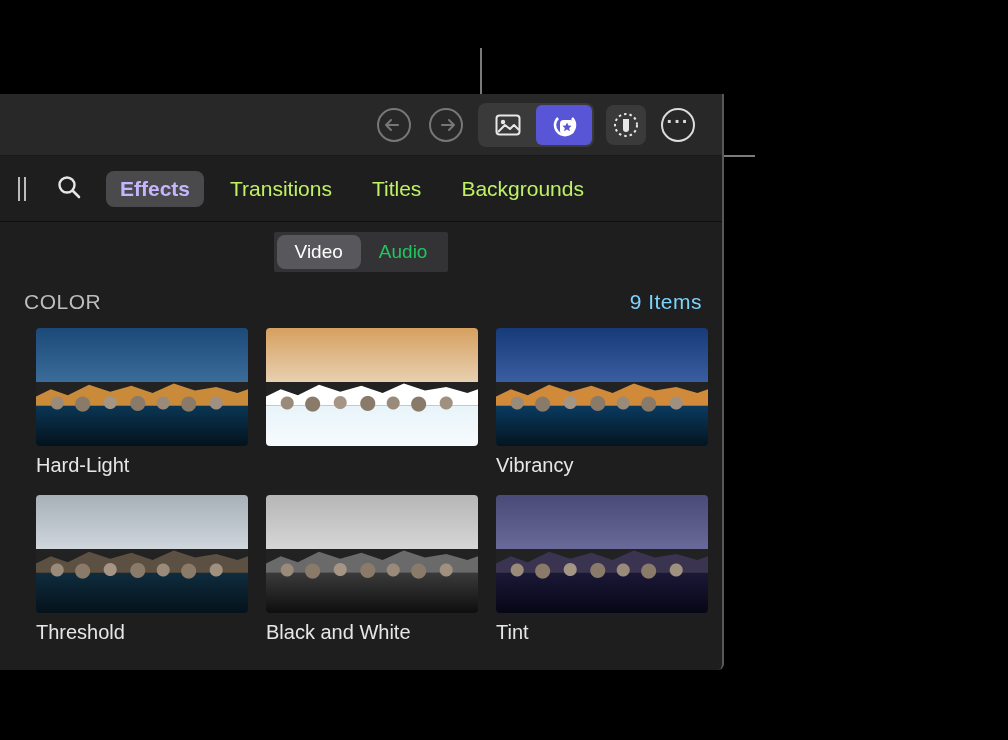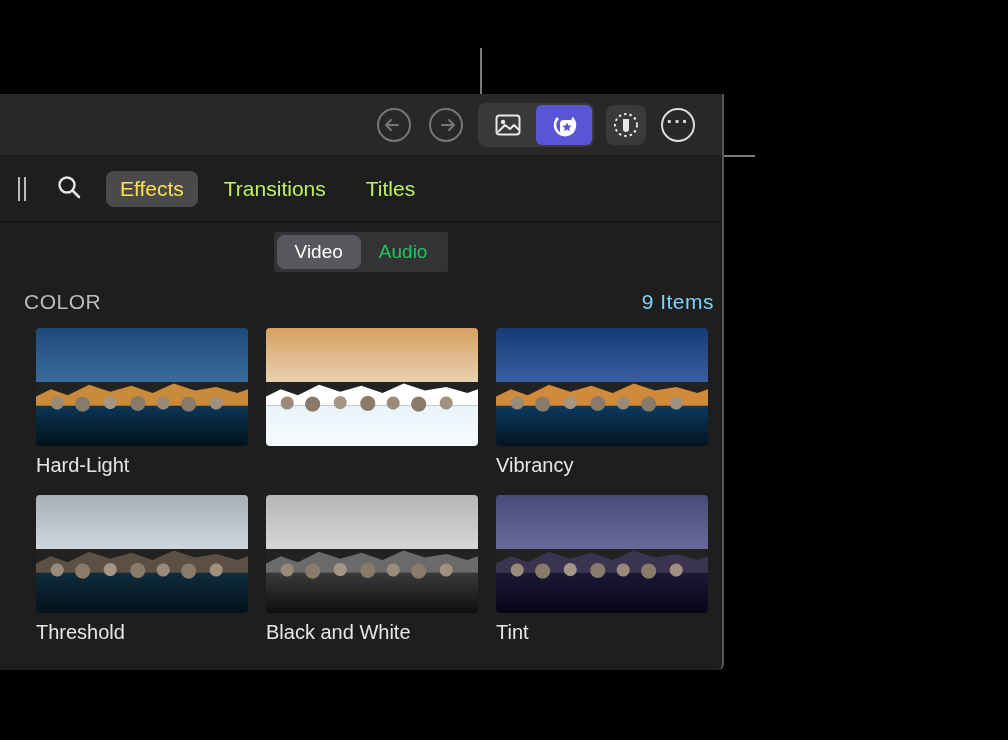--- a/index.html
+++ b/index.html
@@ -70,38 +70,38 @@
   }
   .handle div { width:2px; background:#bbb; height:100%; }
   .search-icon { color:#e6e6e6; }
   .tab {
     font-size: 21px;
     color: #bef264;
     padding: 6px 14px;
     border-radius: 8px;
     white-space: nowrap;
   }
-  .tab.active { background:#4a4a4c; color:#fde047; }
+  .tab.active { background:#4a4a4c; color:#c4b5fd;font-weight:bold; }
 
   
   .subseg-row {
     display:flex; justify-content:center; padding: 10px 0 8px 0;
   }
   .subseg {
     display:flex; background:#333336; border-radius:2px; padding:3px; gap:0;
   }
   .subseg .seg {
     font-size:19px; padding:6px 18px; color:#22c55e; border-radius:8px;
   }
   .subseg .seg.active { background:#58585c; color:#fff; }
 
   
   .section-header {
     display:flex; justify-content:space-between; align-items:flex-end;
-    padding: 10px 8px 14px 24px;
+    padding: 10px 20px 14px 24px;
     font-size: 21px;
     color:#bcbcbc;
     letter-spacing: 0.5px;
   }
   .section-header .count { color:#7dd3fc; }
 
   
   .grid {
     display:flex; flex-wrap:wrap; gap:18px;
     padding: 0 20px 26px 20px;
@@ -213,20 +213,21 @@
     <div class="search-icon">
       <svg width="26" height="26" viewBox="0 0 26 26">
         <circle cx="11" cy="11" r="7.5" stroke="currentColor" stroke-width="2.4" fill="none"></circle>
         <line x1="17" y1="17" x2="23" y2="23" stroke="currentColor" stroke-width="2.6" stroke-linecap="round"></line>
       </svg>
     </div>
     <div id="tabs-container" style="display:flex;gap:12px;">
         <div class="tab active">Effects</div>
         <div class="tab">Transitions</div>
         <div class="tab">Titles</div>
+        <div class="tab">Backgrounds</div>
       </div>
   </div>
 
   <div class="subseg-row">
     <div class="subseg" id="subseg">
         <div class="seg active">Video</div>
         <div class="seg">Audio</div>
       </div>
   </div>
 

